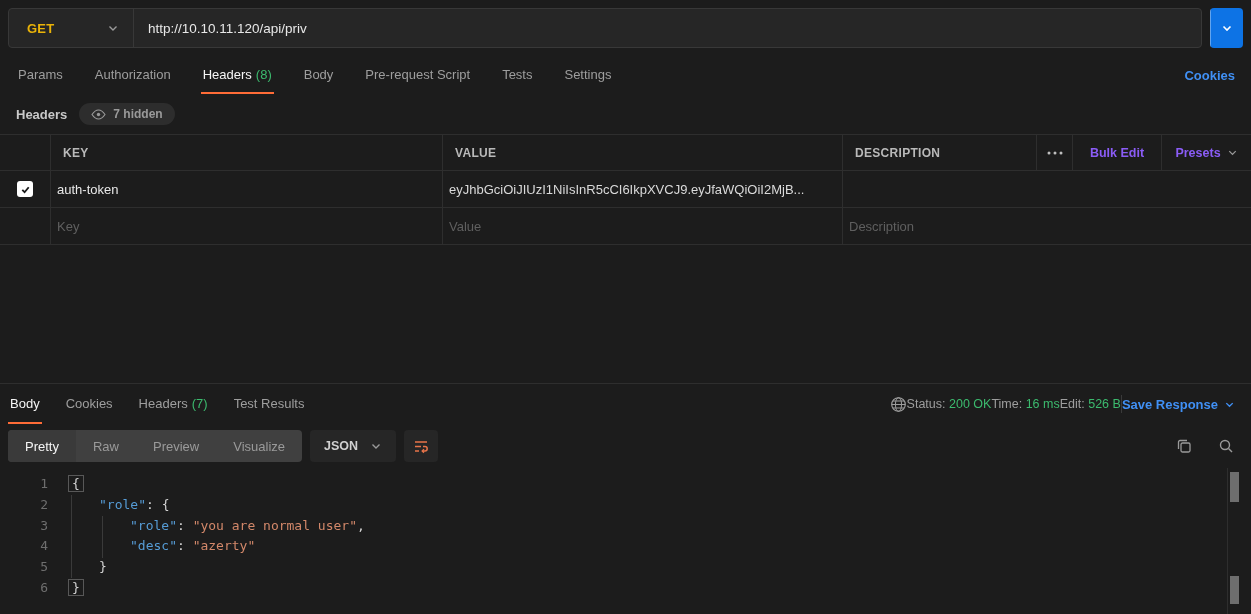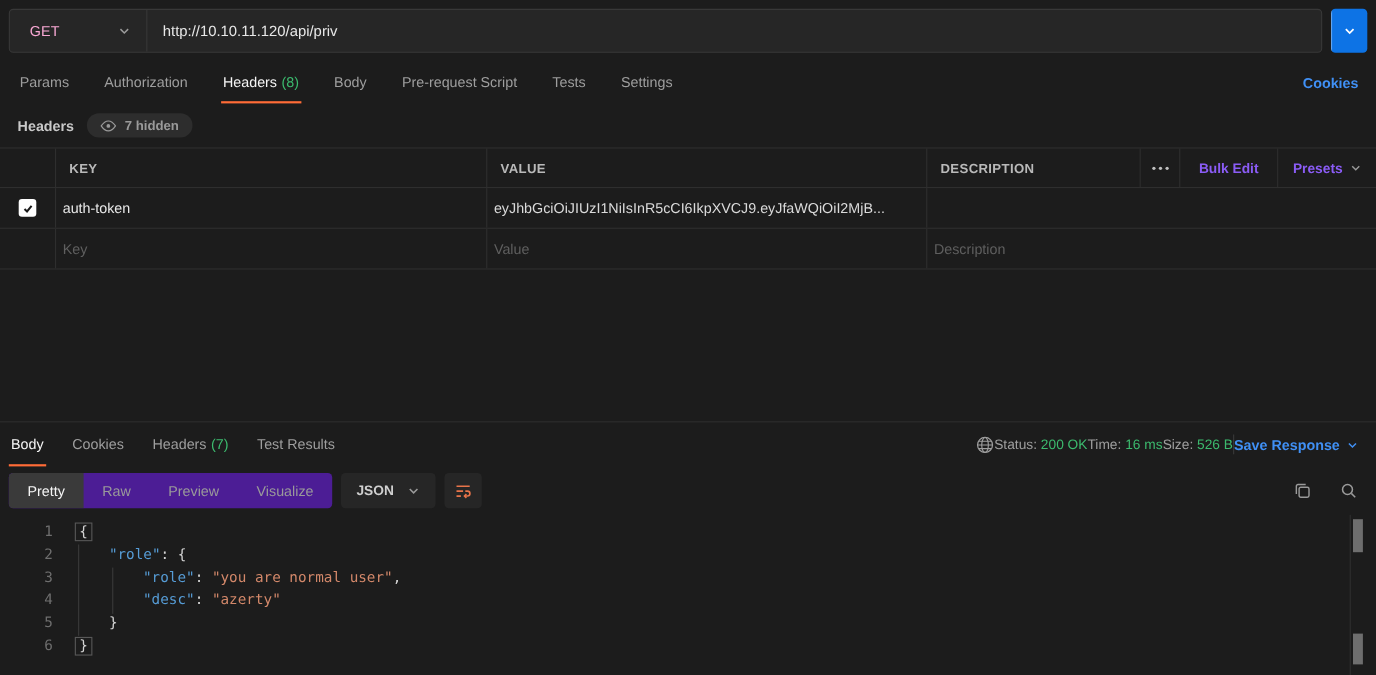--- a/index.html
+++ b/index.html
@@ -17,21 +17,21 @@
   
   .topbar { height: 56px; padding: 8px; display: flex; align-items: center; flex: 0 0 auto; }
   .url-box {
     flex: 1; height: 40px; display: flex; align-items: stretch;
     background: #262626; border: 1px solid #383838; border-radius: 4px; overflow: hidden;
   }
   .method-select {
     width: 125px; display: flex; align-items: center; justify-content: space-between;
     padding: 0 14px 0 18px; cursor: pointer; border-right: 1px solid #383838;
   }
-  .method-select .method { font-weight: 400; color: #f9a8d4; letter-spacing: .2px; }
+  .method-select .method { font-weight: 700; color: #eab308; letter-spacing: .2px; }
   .chev { color: #9a9a9a; }
   .url-input {
     flex: 1; background: transparent; border: none; outline: none;
     color: #e8e8e8; font-family: "Liberation Sans", sans-serif; font-size: 13.5px; padding: 0 14px;
   }
   .send-split {
     margin-left: 8px; height: 40px; display: flex; border-radius: 4px; overflow: hidden;
     background: #0d73e5; flex: 0 0 auto;
   }
   .send-main { width: 77px; color: #fff; font-weight: 700; font-size: 14px;
@@ -83,21 +83,21 @@
   .resp-tabs { height: 40px; display: flex; align-items: stretch; padding: 0 8px; }
   .resp-tabs .tab { margin-right: 22px; font-size: 13px; }
   .resp-meta { flex: 1; display: flex; align-items: center; justify-content: flex-end; padding-right: 8px; }
   .meta-item { color: #9e9e9e; font-size: 12.5px; white-space: nowrap; }
   .meta-item .v { color: #3cba6e; }
   .meta-divider { width: 1px; height: 18px; background: #3a3a3a; }
   .save-resp { display: flex; align-items: center; gap: 6px; color: #4090f5; font-weight: 700; cursor: pointer; }
   .globe { color: #9e9e9e; cursor: pointer; display: flex; align-items: center; }
 
   .resp-toolbar { height: 44px; display: flex; align-items: center; padding: 0 8px; gap: 8px; }
-  .seg { display: flex; background: #4c1d95; border-radius: 4px; overflow: hidden; height: 32px; }
+  .seg { display: flex; background: #404040; border-radius: 4px; overflow: hidden; height: 32px; }
   .seg-item { display: flex; align-items: center; padding: 0 17px; color: #9a9a9a; cursor: pointer; font-size: 13px; }
   .seg-item.active { background: #3a3a3a; color: #f5f5f5; }
   .fmt-select { height: 32px; background: #262626; border-radius: 4px; display: flex; align-items: center;
     gap: 12px; padding: 0 14px; cursor: pointer; color: #d0d0d0; font-weight: 700; font-size: 12.5px; }
   .icon-btn { height: 32px; width: 34px; background: #262626; border-radius: 4px;
     display: flex; align-items: center; justify-content: center; cursor: pointer; color: #e8744a; }
   .toolbar-spacer { flex: 1; }
   .ghost-icon { width: 34px; height: 32px; display: flex; align-items: center; justify-content: center;
     color: #9a9a9a; cursor: pointer; background: transparent; }
 
@@ -283,21 +283,21 @@
       </span>
       <span class="meta-item">
         <span>Status:</span>
         <span class="v">200 OK</span>
       </span>
       <span class="meta-item">
         <span>Time:</span>
         <span class="v">16 ms</span>
       </span>
       <span class="meta-item">
-        <span>Size:</span>
+        <span>Edit:</span>
         <span class="v">526 B</span>
       </span>
       <span class="meta-divider"></span>
       <span class="save-resp">
         <span>Save Response</span>
         <span>
           <svg width="11" height="11" viewBox="0 0 12 12">
               <path d="M2.5 4.5 6 8l3.5-3.5" fill="none" stroke="currentColor" stroke-width="1.5"></path>
             </svg>
         </span>

